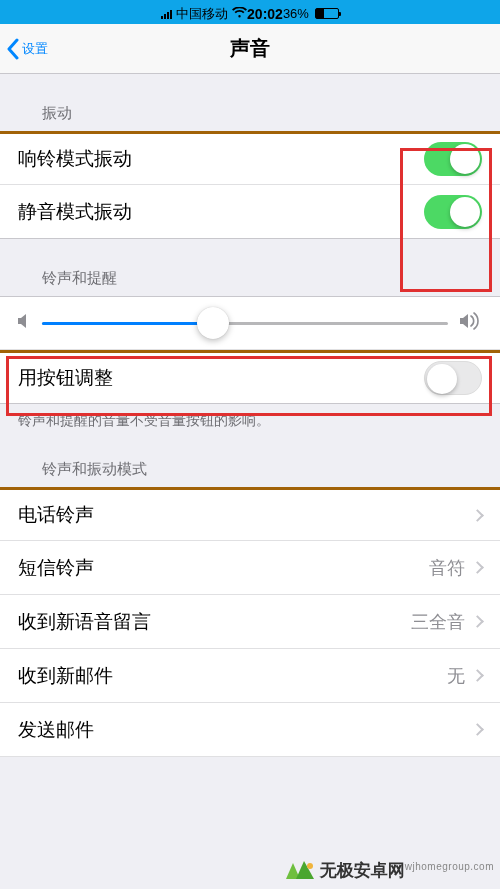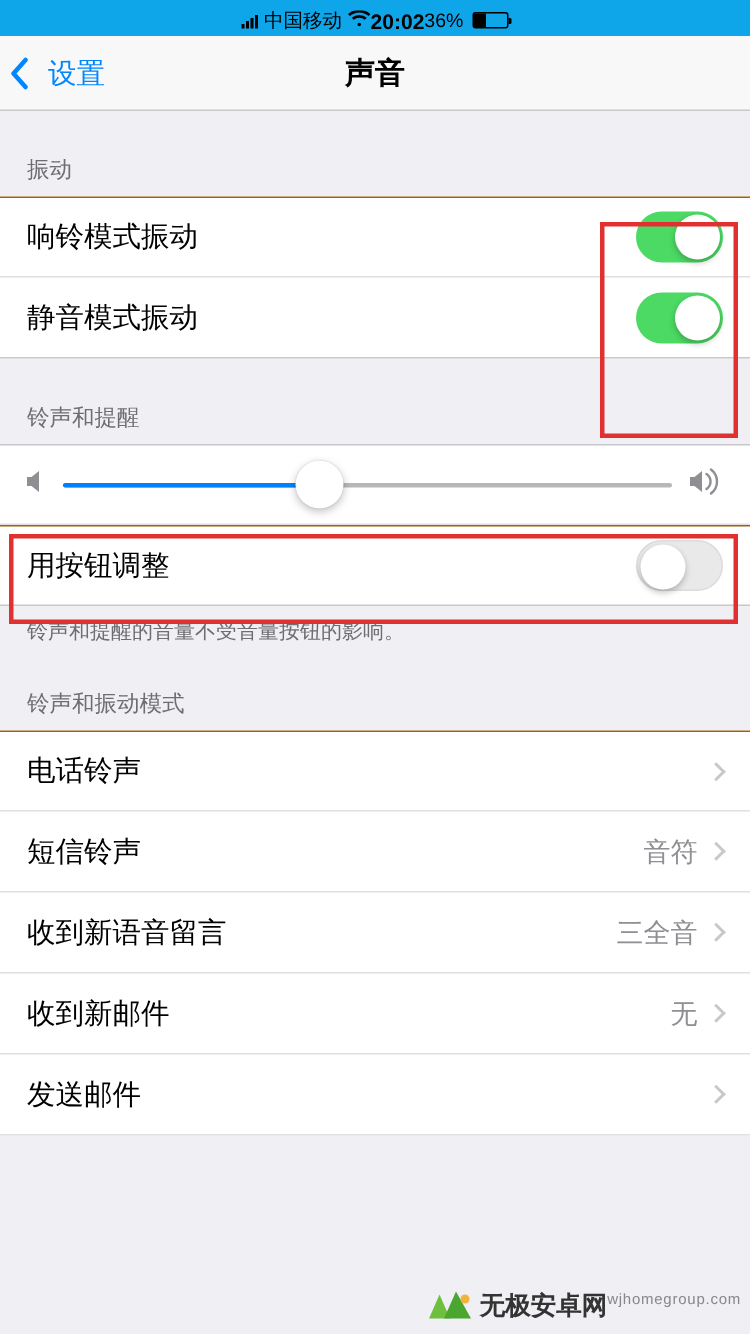--- a/index.html
+++ b/index.html
@@ -41,56 +41,57 @@
 
   .nav-bar {
     height: 50px;
     background: #f8f8f8;
     border-bottom: 1px solid #c8c7cc;
     display: flex;
     align-items: center;
     position: relative;
   }
   .back {
-    display: flex; align-items: center; gap: 12px;
-    color: #0087ff; font-size: 19px; padding-left: 6px;
+    display: flex; align-items: center; gap: 2px;
+    color: #0087ff; font-size: 13px; padding-left: 6px;
   }
   .chevron-back {
     width: 14px; height: 22px;
   }
   .nav-title {
     position: absolute; left: 0; right: 0; text-align: center;
     font-size: 20px; font-weight: 600; pointer-events: none;
   }
 
   .content { }
 
   .section-header {
     padding: 30px 18px 8px 18px;
     font-size: 15px;
     color: #6d6d72;
+    margin-left: 24px;
   }
   .section-footer {
     padding: 8px 18px 0 18px;
     font-size: 14px;
     color: #6d6d72;
   }
 
   .cell-group { background: #fff; }
   .cell {
     min-height: 54px;
     padding: 0 18px;
     display: flex;
     align-items: center;
     justify-content: space-between;
     font-size: 19px;
     border-bottom: 1px solid #e0e0e2;
     position: relative;
   }
-  .cell:first-child { border-top: 1px solid #a16207; font-family: Liberation Serif, serif; }
+  .cell:first-child { border-top: 3px solid #a16207; font-family: Liberation Serif, serif; }
   .cell.last { border-bottom: 1px solid #c8c7cc; }
   .cell .right { display: flex; align-items: center; gap: 8px; }
   .cell .detail { color: #8e8e93; font-size: 18px; }
   .chevron {
     width: 9px; height: 9px;
     border-top: 2px solid #c7c7cc;
     border-right: 2px solid #c7c7cc;
     transform: rotate(45deg);
   }
 

